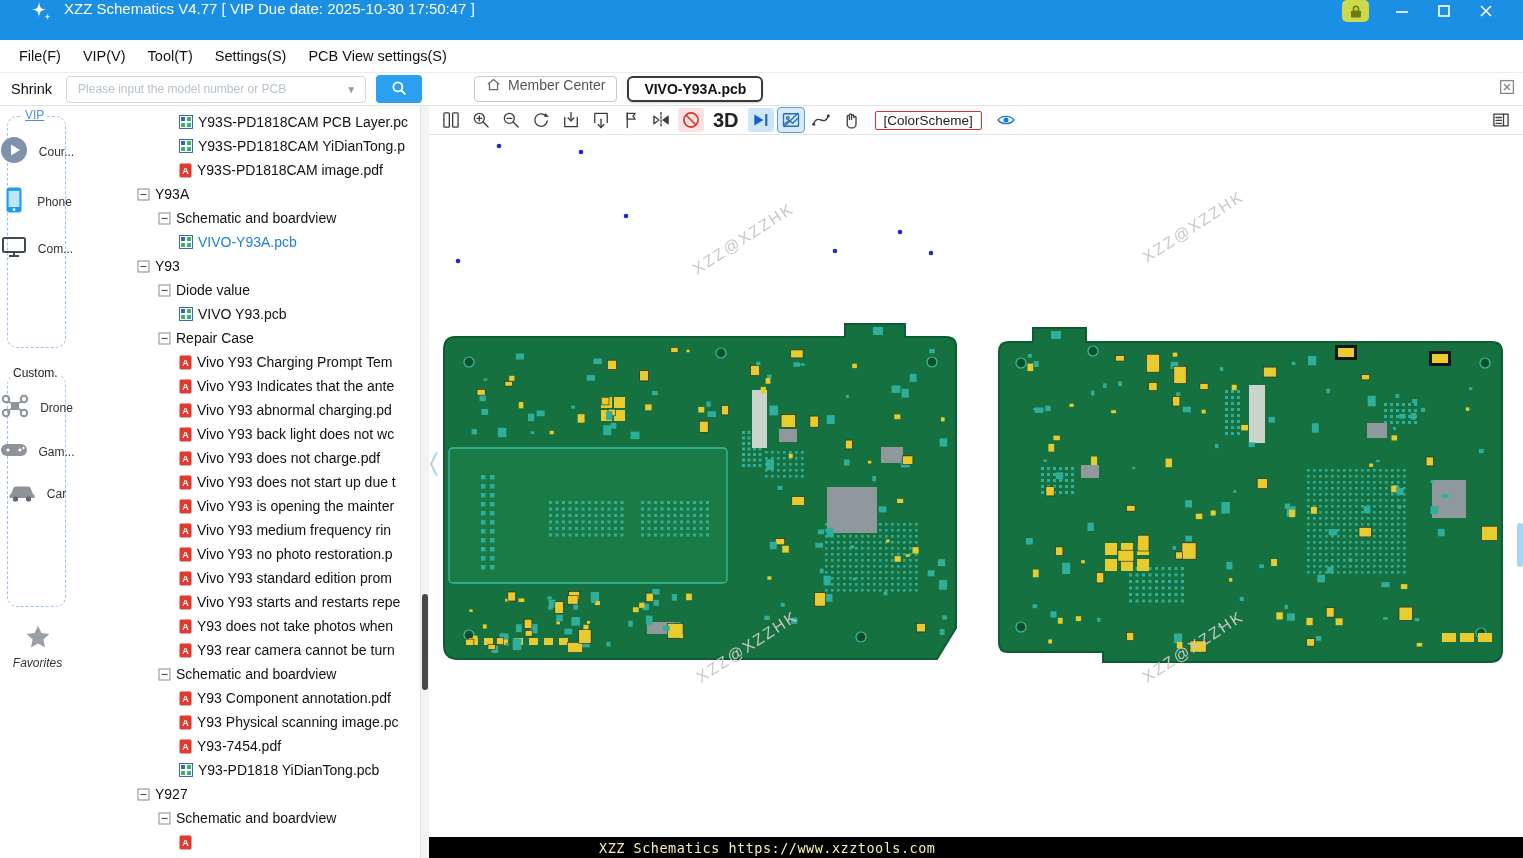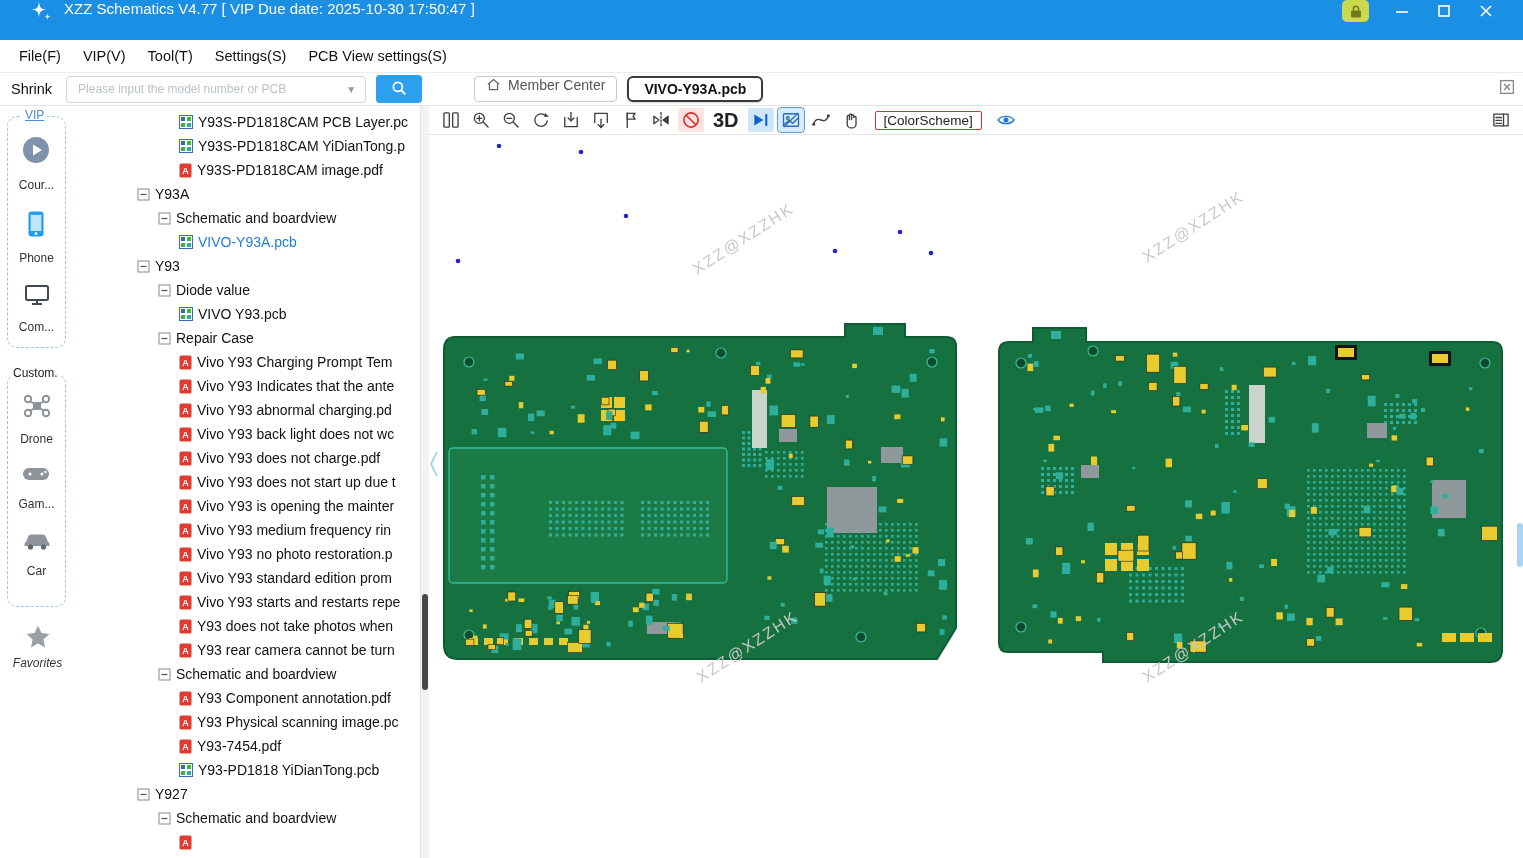--- a/index.html
+++ b/index.html
@@ -44,21 +44,21 @@
 
   
   .sidebar { width:75px; position:relative; background:#fff; flex:0 0 auto; }
   .group-box { position:absolute; left:7px; width:59px; border:1.5px dashed #9ec3ea;
                border-radius:10px; display:flex; flex-direction:column; align-items:center; }
   .vip-box { top:10px; height:232px; }
   .custom-box { top:268px; height:233px; }
   .group-tag { position:absolute; top:-9px; background:#fff; padding:0 3px; font-size:12px; }
   .vip-tag { color:#4a90d9; left:14px;text-decoration:underline; }
   .custom-tag { color:#222; left:2px; }
-  .side-item { display:flex; flex-direction:column; align-items:center; gap:10px; margin-top:18px; cursor:pointer; }
+  .side-item { display:flex; flex-direction:row; align-items:center; gap:10px; margin-top:18px; cursor:pointer; }
   .side-item span { font-size:12px; color:#333; max-width:54px; overflow:hidden; white-space:nowrap; }
   .fav { position:absolute; top:518px; left:0; width:75px; display:flex; flex-direction:column;
          align-items:center; gap:4px; cursor:pointer;font-style:italic; }
   .fav span { font-size:12px; color:#333; }
 
   
   .tree { width:345px; padding-top:4px; overflow:hidden; flex:0 0 auto; background:#fff; }
   .trow { height:24px; display:flex; align-items:center; gap:5px; white-space:nowrap;
           overflow:hidden; font-size:14px; cursor:pointer; }
   .trow .lbl { color:#111; }
@@ -1861,15 +1861,18 @@
             <circle cx="502" cy="118" r="2.3" fill="#2323d8"></circle>
           </svg>
         <span class="tree-collapse">
           <svg width="10" height="28" viewBox="0 0 10 28">
               <polyline points="8,2 2,14 8,26" fill="none" stroke="#a8d4f5" stroke-width="2"></polyline>
             </svg>
         </span>
         <div class="rstrip"></div>
       </div>
 
+      <div class="statusbar">
+        <span>XZZ Schematics https://www.xzztools.com</span>
+      </div>
     </div>
   </div>
 </div>
 
 </body></html>

